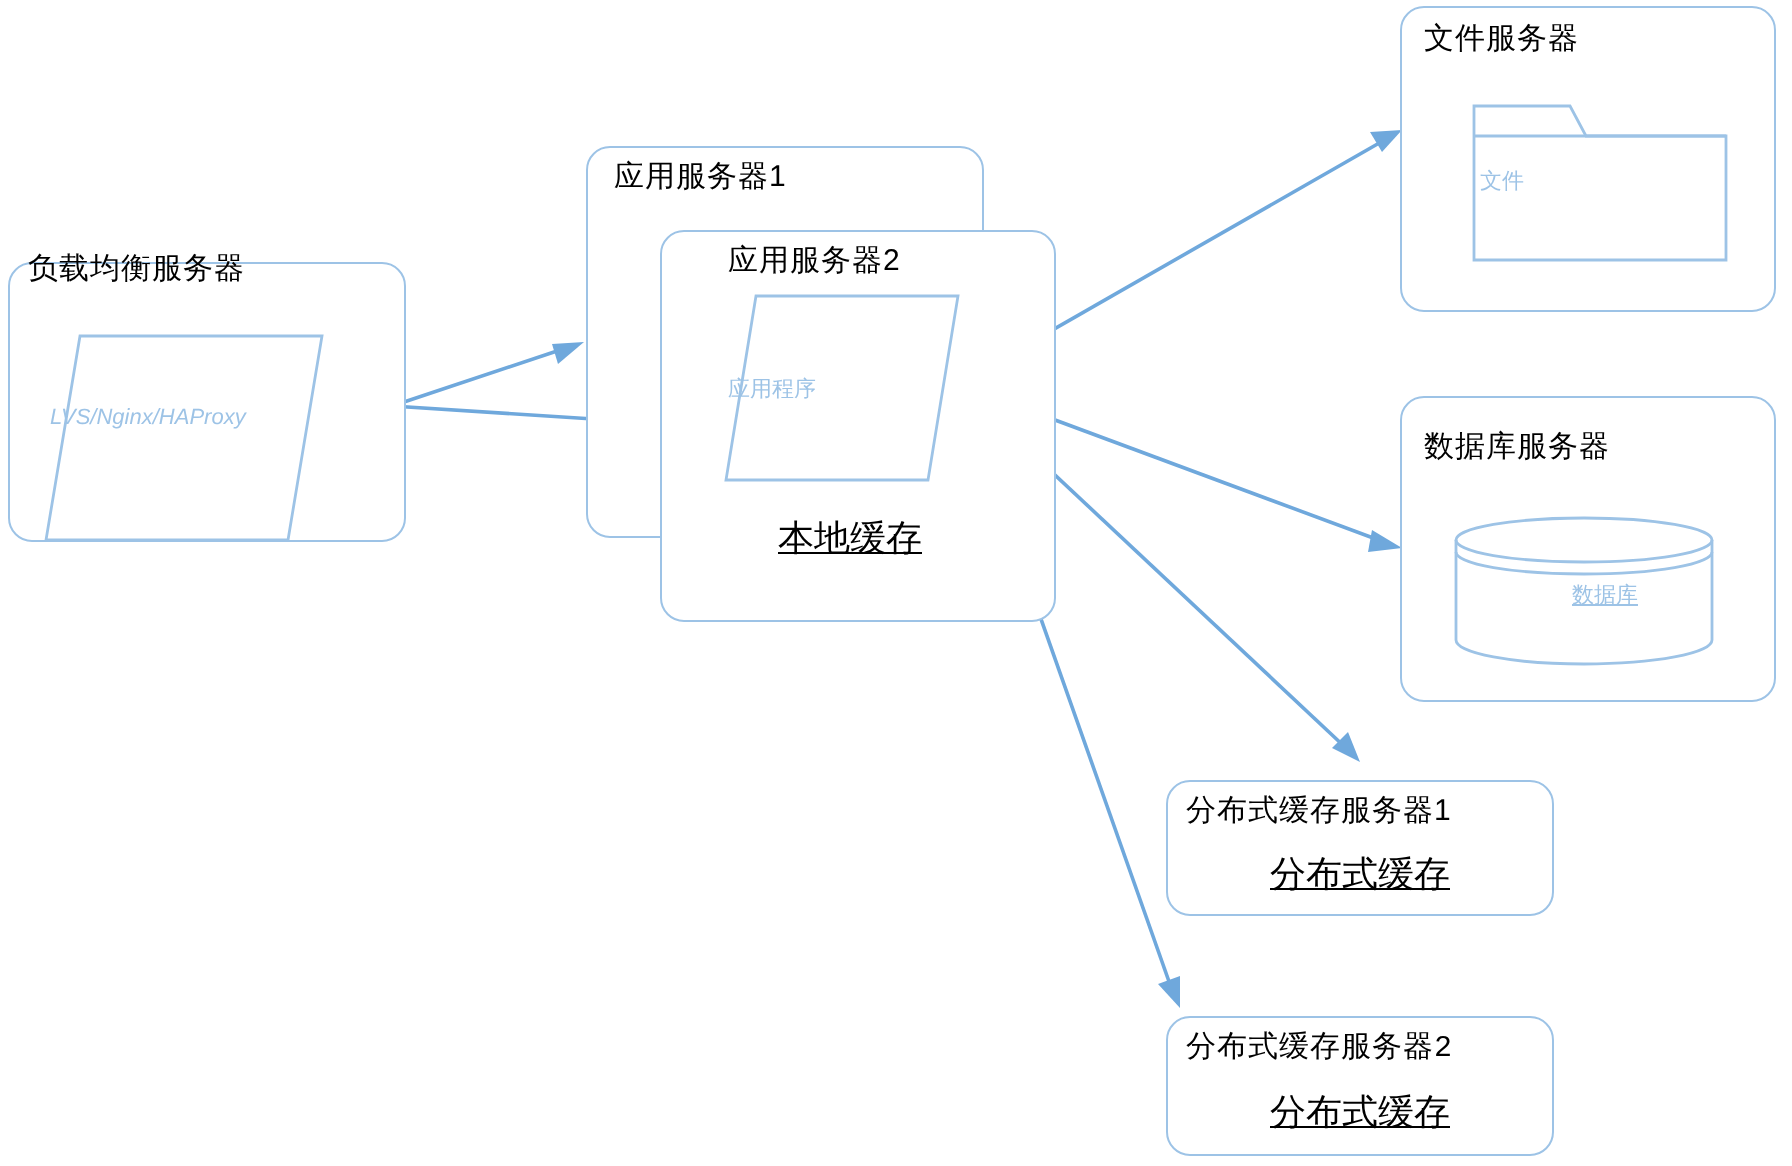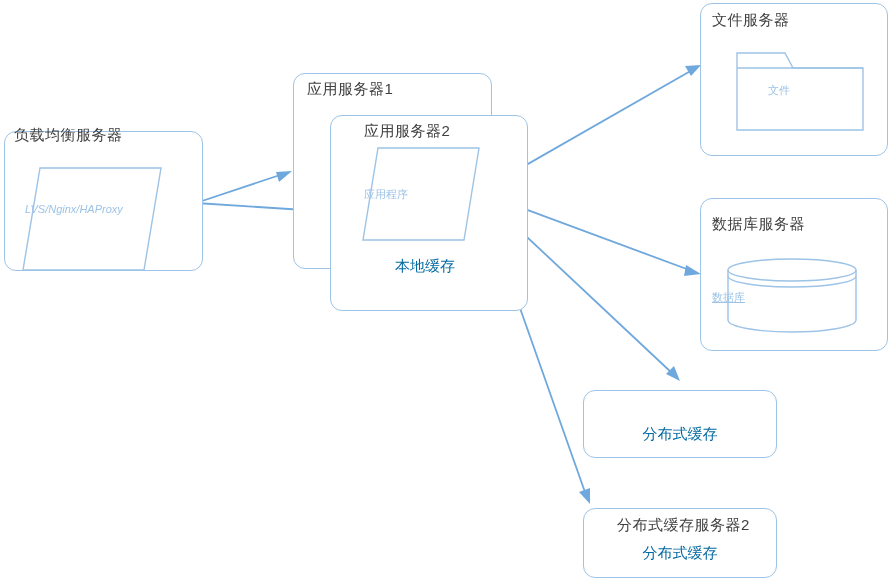--- a/index.html
+++ b/index.html
@@ -20,38 +20,39 @@
   }
   .node {
     position: absolute;
     box-sizing: border-box;
     border: 1.6px solid #9dc3e6;
     border-radius: 12px;
     background: #ffffff;
   }
   .node-title {
     position: absolute;
-    color: #404040;
+    color: #000000;
     font-size: 15px;
     line-height: 1.1;
     white-space: nowrap;
     letter-spacing: 0.5px;
   }
   .inner-label {
     position: absolute;
     color: #9dc3e6;
     font-size: 11px;
     white-space: nowrap;
   }
   .black-label {
     position: absolute;
-    color: #0369a1;
-    font-size: 15px;
+    color: #000000;
+    font-size: 18px;
     white-space: nowrap;
     text-align: center;
+    text-decoration: underline;
   }
   .shape-svg {
     position: absolute;
     overflow: visible;
   }
   #edges {
     position: absolute;
     left: 0;
     top: 0;
     width: 896px;
@@ -133,31 +134,32 @@
   </svg>
   <div class="inner-label" style="left:364px; top:187px; width:112px;">应用程序</div>
   <div class="black-label" style="left:360px; top:257px; width:130px;">本地缓存</div>
 
   <div class="node" style="left:700px; top:3px; width:188px; height:153px;"></div>
   <div class="node-title" style="left:712px; top:12px;">文件服务器</div>
   <svg class="shape-svg" style="left:736px; top:52px;" width="130" height="79" viewBox="0 0 130 79">
     <path class="shape-outline" d="M1,12 L1,78 L127,78 L127,16 L57,16 L49,1 L1,1 Z"></path>
     <line class="shape-outline" x1="1" y1="16" x2="127" y2="16"></line>
   </svg>
-  <div class="inner-label" style="left:740px; top:83px; width:50px; text-align:right;">文件</div>
+  <div class="inner-label" style="left:740px; top:83px; width:50px; text-align:left;">文件</div>
 
   <div class="node" style="left:700px; top:198px; width:188px; height:153px;"></div>
   <div class="node-title" style="left:712px; top:216px;text-align:center;">数据库服务器</div>
   <svg class="shape-svg" style="left:727px; top:258px;" width="130" height="75" viewBox="0 0 130 75">
     <path class="shape-outline" d="M1,12 L1,62 A64,12 0 0 0 129,62 L129,12"></path>
     <ellipse class="shape-outline" cx="65" cy="12" rx="64" ry="11"></ellipse>
     <path class="shape-outline" d="M1,18 A64,11 0 0 0 129,18"></path>
   </svg>
-  <div class="inner-label" style="left:712px; top:290px; width:100px;text-decoration:underline;">数据库</div>
+  <div class="inner-label" style="left:786px; top:290px; width:100px;text-decoration:underline;">数据库</div>
 
   <div class="node" style="left:583px; top:390px; width:194px; height:68px;"></div>
+  <div class="node-title" style="left:593px; top:398px;">分布式缓存服务器1</div>
   <div class="black-label" style="left:583px; top:425px; width:194px;">分布式缓存</div>
 
   <div class="node" style="left:583px; top:508px; width:194px; height:70px;"></div>
-  <div class="node-title" style="left:617px; top:517px;">分布式缓存服务器2</div>
+  <div class="node-title" style="left:593px; top:517px;font-family:Liberation Mono, monospace;">分布式缓存服务器2</div>
   <div class="black-label" style="left:583px; top:544px; width:194px;">分布式缓存</div>
 
 </div>
 
 </body></html>

